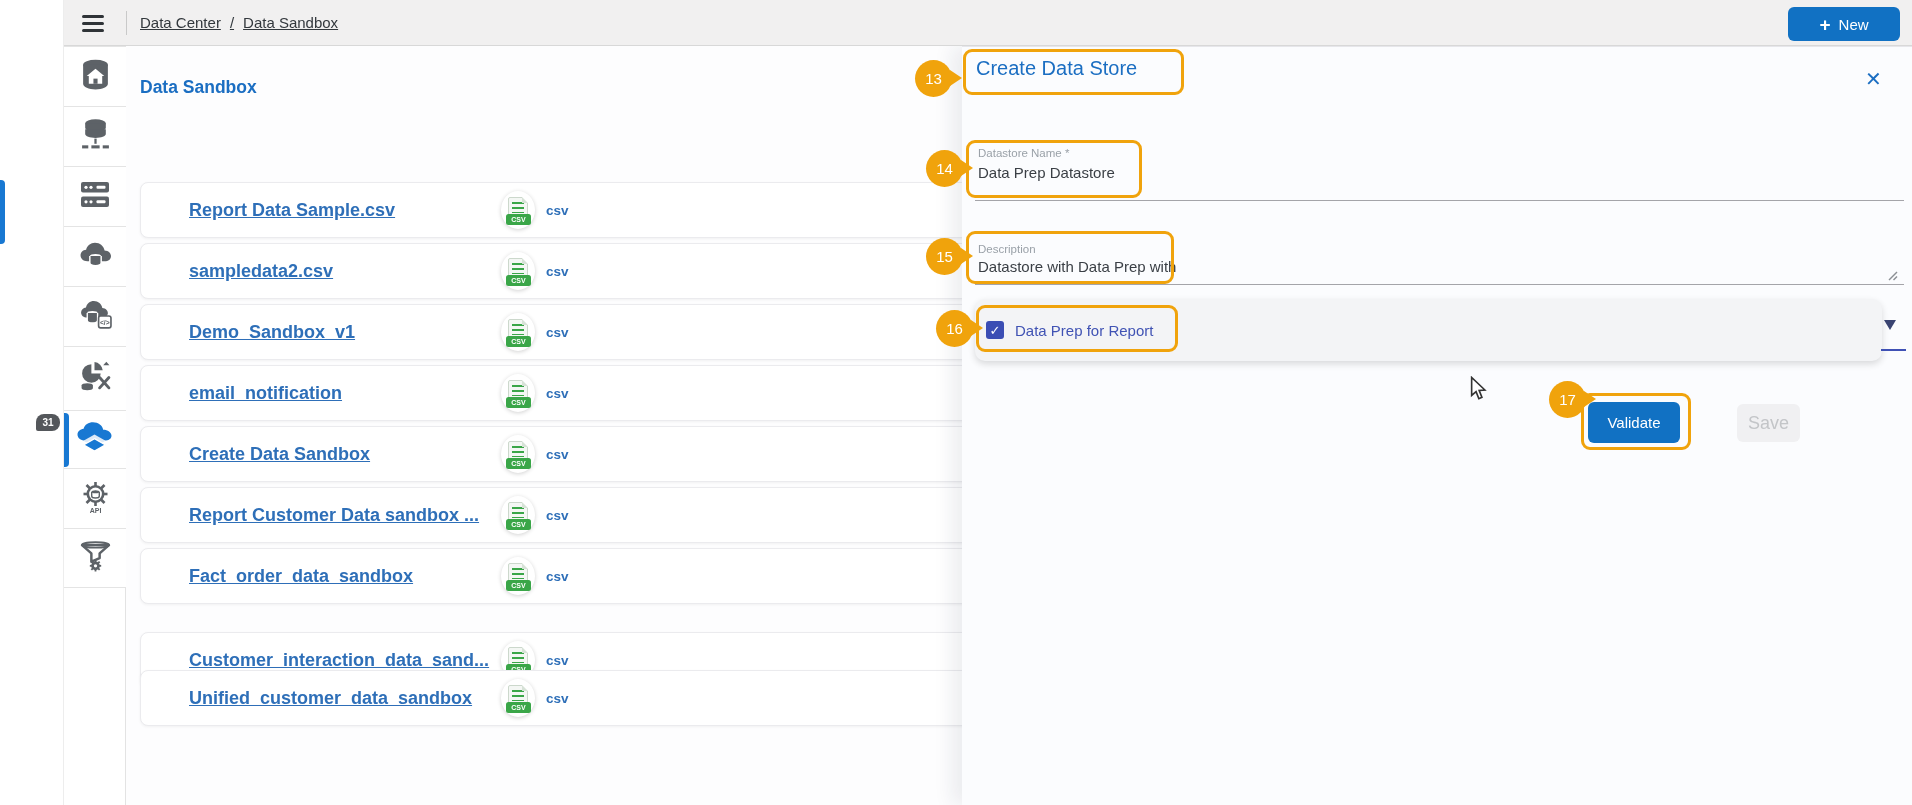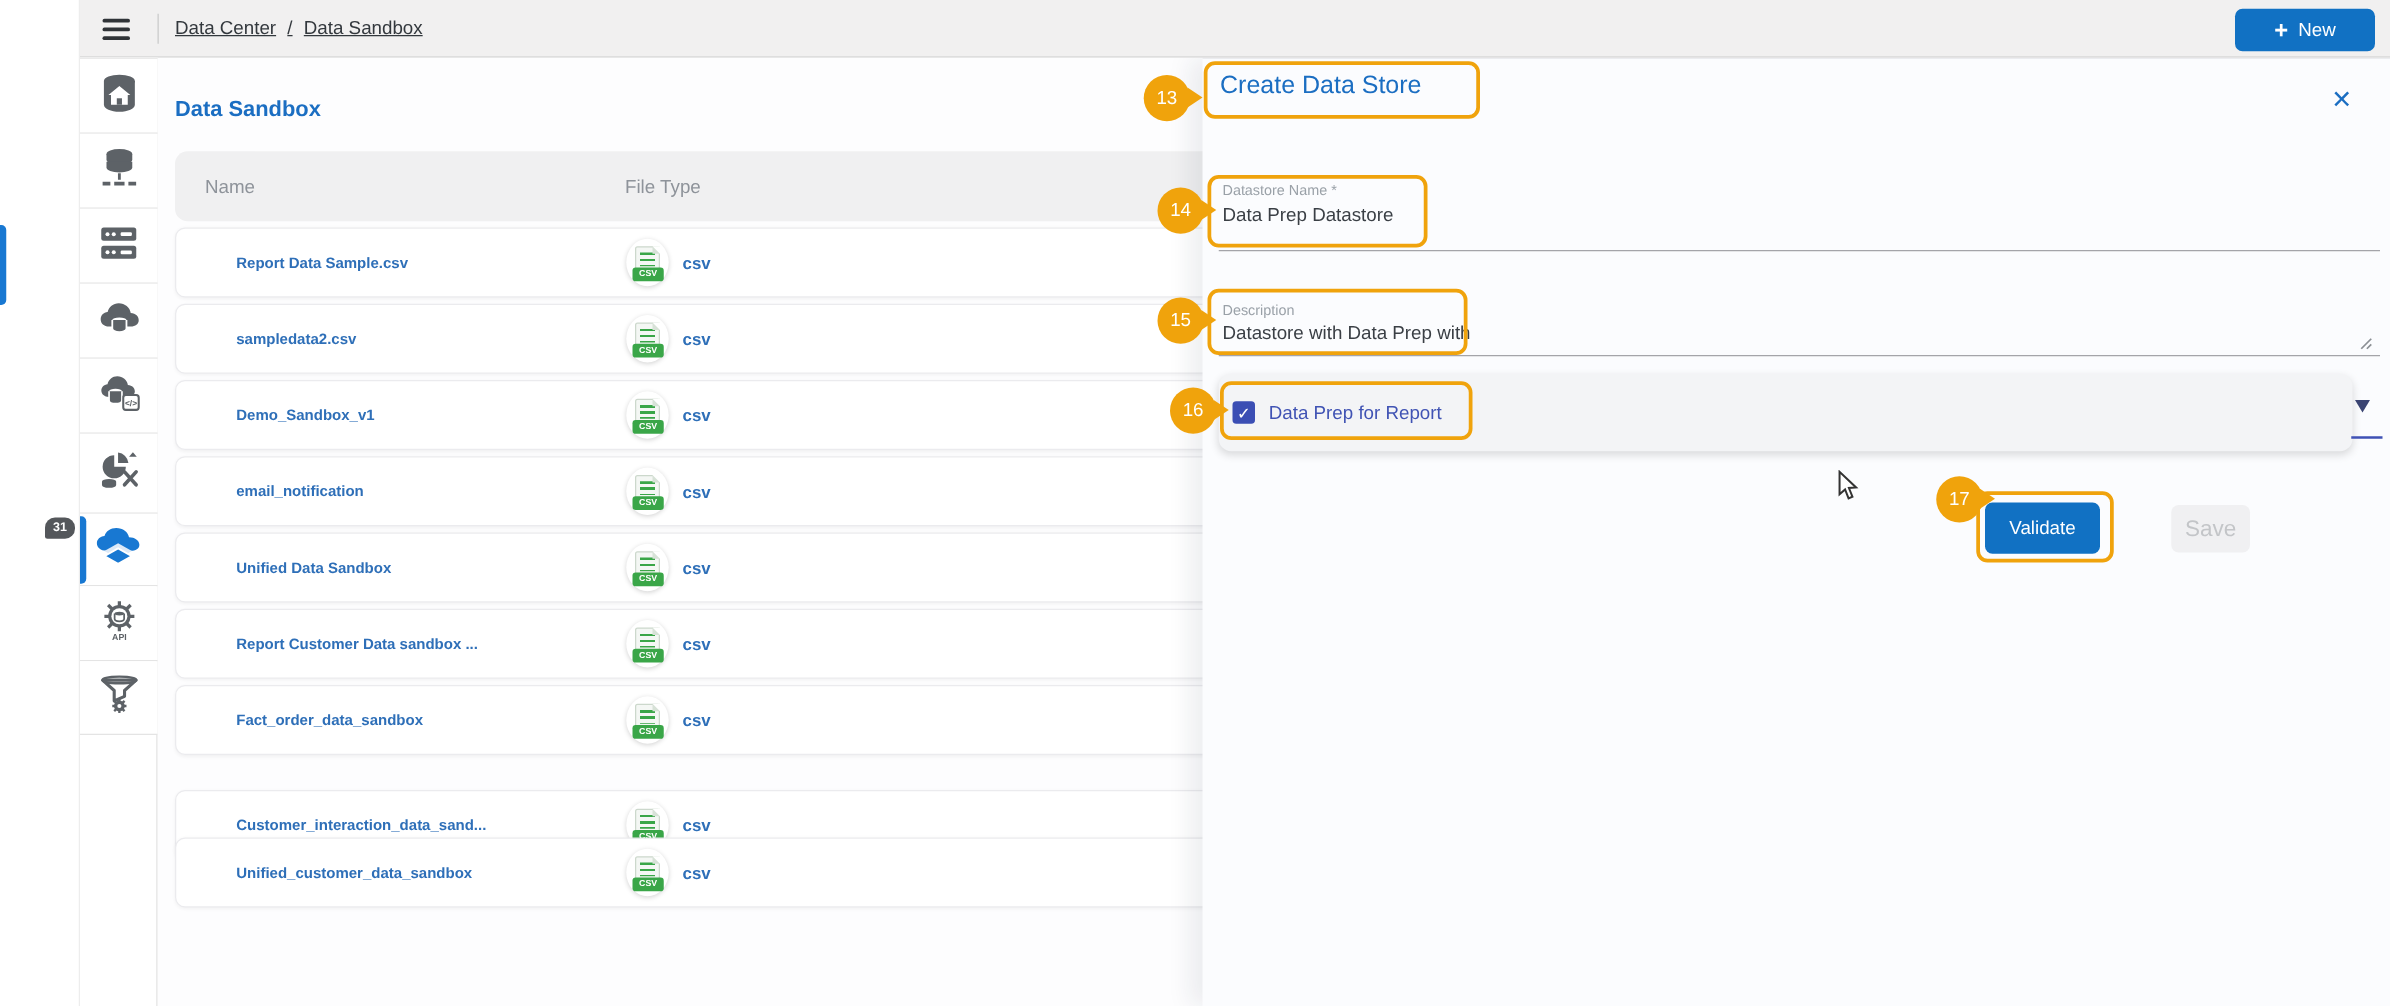--- a/index.html
+++ b/index.html
@@ -40,21 +40,21 @@
 
   
   .page-title { position:absolute; left:140px; top:77px; font-size:17.5px; font-weight:bold; color:#1b6ec2; }
   .thead { position:absolute; left:140px; top:121px; width:1020px; height:56px; background:#f0f0f1;
            border-radius:10px; z-index:1; }
   .thead .col { position:absolute; top:20px; font-size:15px; color:#8e939a; }
   .col-name { left:24px; } .col-ftype { left:360px; }
   .trow { position:absolute; left:140px; width:1020px; height:56px; background:#fff;
           border:1px solid #ebebee; border-radius:8px; box-shadow:0 1px 3px rgba(0,0,0,.05);
           display:flex; align-items:center; z-index:1; cursor:pointer; }
-  .rname { margin-left:48px; font-size:12px; font-weight:bold; color:#2e6fb8; cursor:pointer; }
+  .rname { margin-left:48px; font-size:18px; font-weight:bold; color:#2e6fb8; cursor:pointer;text-decoration:underline; }
   .ftcell { position:absolute; left:360px; display:flex; align-items:center; gap:11px; }
   .ftype { font-size:13.5px; font-weight:bold; color:#2e6fb8; }
   .csvwrap { width:34px; height:38px; display:flex; align-items:center; justify-content:center;
              background:#fff; border-radius:50%; box-shadow:0 1px 4px rgba(0,0,0,.18); }
   .csvpage { position:relative; width:20px; height:26px; background:#f4f7f4; border:1px solid #ccd8cc; border-radius:2px; }
   .csvpage::after { content:''; position:absolute; right:-1px; top:-1px; border-style:solid;
                     border-width:0 6px 6px 0; border-color:transparent #fff #d7e2d7 transparent; }
   .csvlines { position:absolute; left:3px; top:4px; width:12px; height:11px;
               background:repeating-linear-gradient(#3aa648 0 2px, transparent 2px 5px); }
   .csvtag { position:absolute; left:-3px; bottom:-3px; width:25px; height:11px; background:#3aa648;
@@ -314,24 +314,20 @@
             <line x1="11" y1="20" x2="19" y2="28"></line>
             <line x1="19" y1="20" x2="11" y2="28"></line>
           </g>
           <circle cx="15" cy="24" r="4.2" fill="#5d6267"></circle>
           <circle cx="15" cy="24" r="1.6" fill="#fff"></circle>
         </svg></span>
     </div>
 
   <div class="page-title">Data Sandbox</div>
 
-  <div class="thead">
-    <span class="col col-name">Name</span>
-    <span class="col col-ftype">File Type</span>
-  </div>
 
   <div class="trow" style="top:182px">
     <span class="rname">Report Data Sample.csv</span>
     <span class="ftcell">
         <span class="csvwrap">
           <span class="csvpage">
             <span class="csvlines"></span>
             <span class="csvtag">CSV</span>
           </span>
         </span>
@@ -368,21 +364,21 @@
         <span class="csvwrap">
           <span class="csvpage">
             <span class="csvlines"></span>
             <span class="csvtag">CSV</span>
           </span>
         </span>
         <span class="ftype">csv</span>
       </span>
   </div>
   <div class="trow" style="top:426px">
-    <span class="rname">Unified Data Sandbox</span>
+    <span class="rname">Create Data Sandbox</span>
     <span class="ftcell">
         <span class="csvwrap">
           <span class="csvpage">
             <span class="csvlines"></span>
             <span class="csvtag">CSV</span>
           </span>
         </span>
         <span class="ftype">csv</span>
       </span>
   </div>

